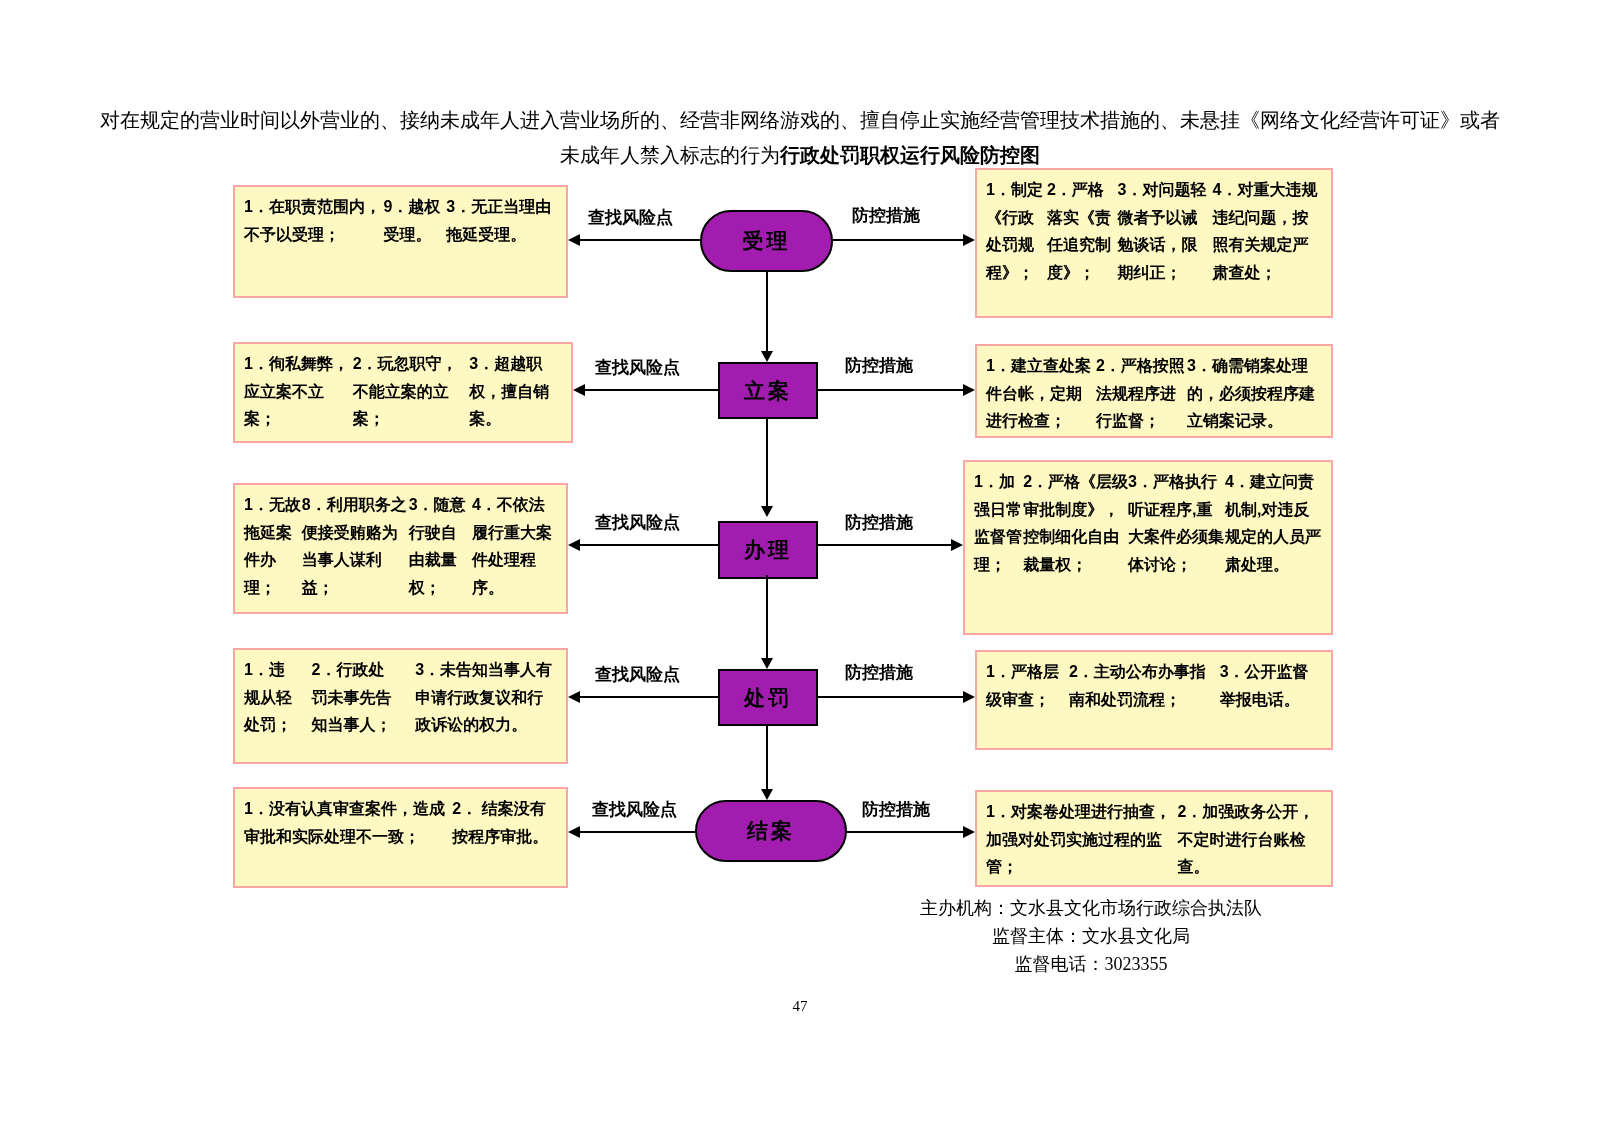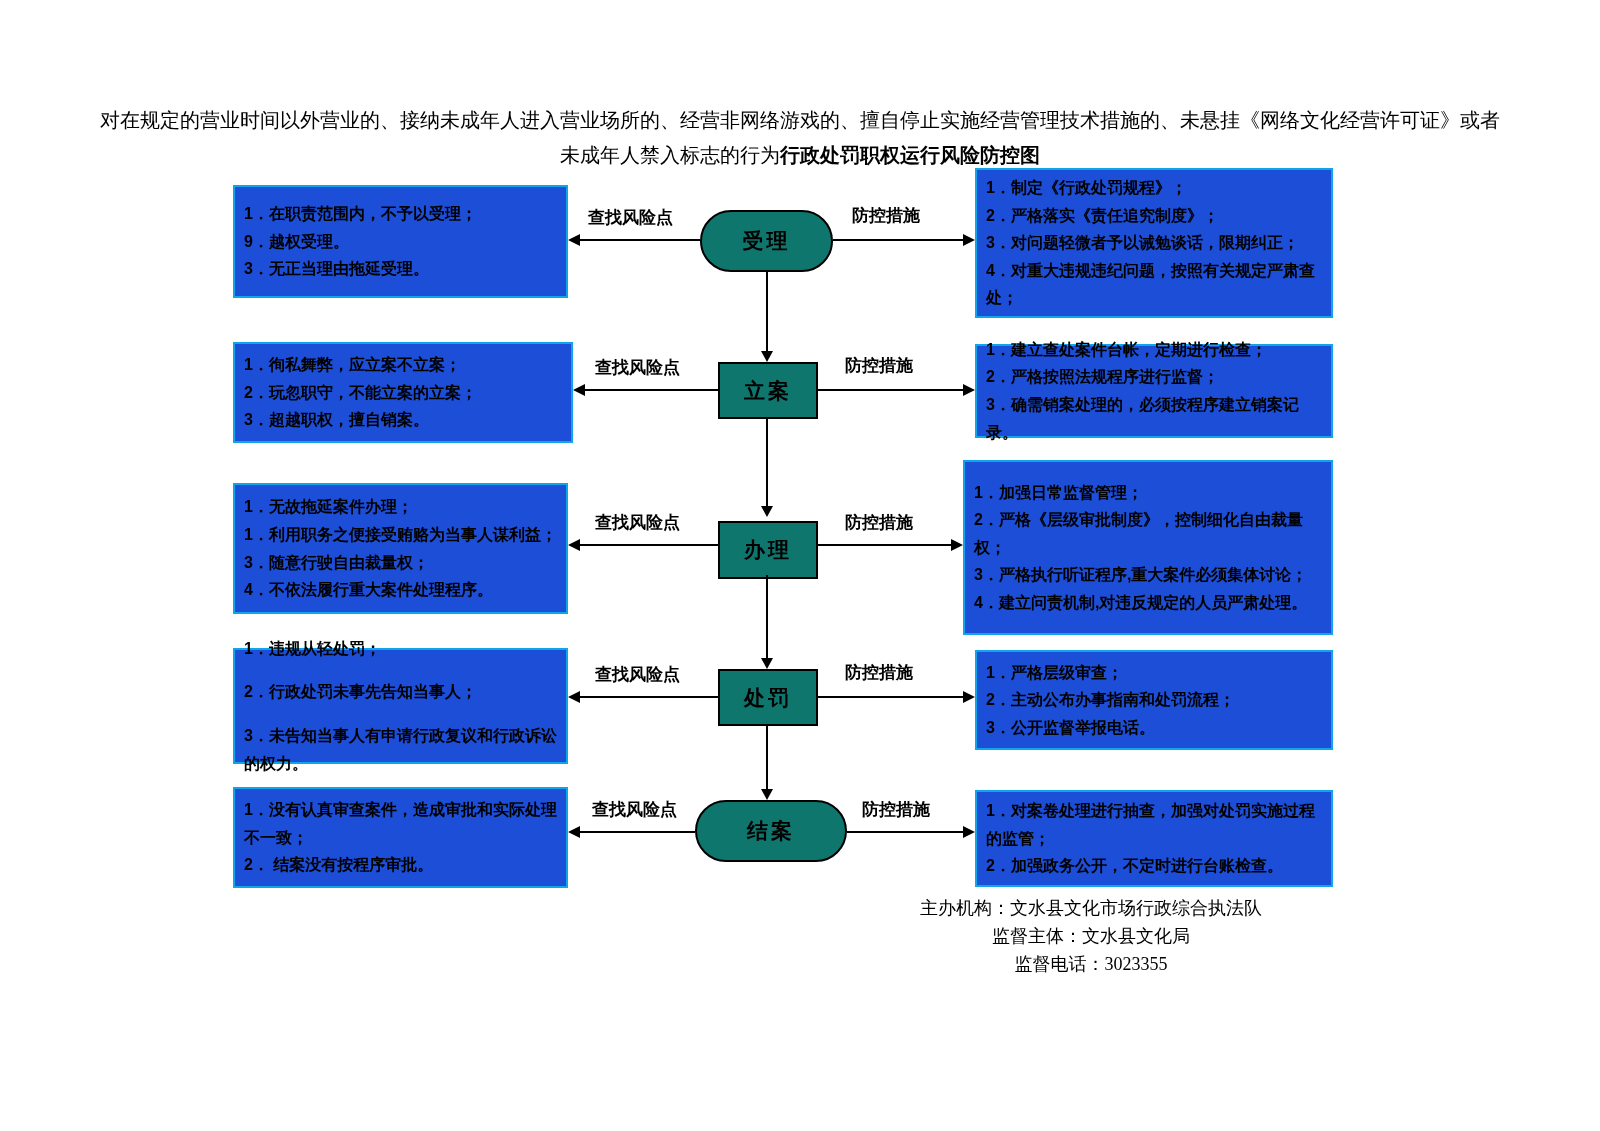--- a/index.html
+++ b/index.html
@@ -16,32 +16,32 @@
   .title {
     position:absolute; left:100px; top:103px; width:1400px;
     text-align:center; font-size:20px; line-height:1.75;
     font-family:"Liberation Serif", serif;
   }
   .title .emph { font-weight:bold; }
 
   
   .box {
     position:absolute; box-sizing:border-box;
-    border:2px solid #0ea5e9; background:#1d4ed8;
+    border:2px solid #fca5a5; background:#fef9c3;
     padding:6px 9px;
     font-family:"Liberation Sans", sans-serif;
     font-size:16px; font-weight:bold; line-height:1.72;
-    display:flex; flex-direction:column; justify-content:center;
+    display:flex; flex-direction:row; justify-content:center;
   }
   .box .line { white-space:normal; }
 
   
   .node {
     position:absolute; box-sizing:border-box;
-    border:2px solid #000; background:#0f766e;
+    border:2px solid #000; background:#a21caf;
     display:flex; align-items:center; justify-content:center;
     font-family:"Liberation Sans", sans-serif;
     font-size:21px; font-weight:bold; letter-spacing:3px;
   }
   .pill { border-radius:32px; }
 
   
   .arrow-h { position:absolute; height:2px; background:#000; }
   .arrow-h.head-left::before {
     content:""; position:absolute; left:-12px; top:-5px;
@@ -178,21 +178,21 @@
     </div>
   <div class="arrow-h head-left a2l"></div>
   <div class="arrow-h head-right a2r"></div>
   <div class="flow-label lb2l">查找风险点</div>
   <div class="flow-label lb2r">防控措施</div>
 
   <div class="arrow-v v2"></div>
 
   <div class="box r3l">
       <div class="line">1．无故拖延案件办理；</div>
-      <div class="line">1．利用职务之便接受贿赂为当事人谋利益；</div>
+      <div class="line">8．利用职务之便接受贿赂为当事人谋利益；</div>
       <div class="line">3．随意行驶自由裁量权；</div>
       <div class="line">4．不依法履行重大案件处理程序。</div>
     </div>
   <div class="node r3n">
     <span>办理</span>
   </div>
   <div class="box r3r">
       <div class="line">1．加强日常监督管理；</div>
       <div class="line">2．严格《层级审批制度》，控制细化自由裁量权；</div>
       <div class="line">3．严格执行听证程序,重大案件必须集体讨论；</div>
@@ -240,14 +240,15 @@
   <div class="arrow-h head-right a5r"></div>
   <div class="flow-label lb5l">查找风险点</div>
   <div class="flow-label lb5r">防控措施</div>
 
   <div class="footer">
     <div>主办机构：文水县文化市场行政综合执法队</div>
     <div>监督主体：文水县文化局</div>
     <div>监督电话：3023355</div>
   </div>
 
+  <div class="page-number">47</div>
 
 </div>
 
 </body></html>

